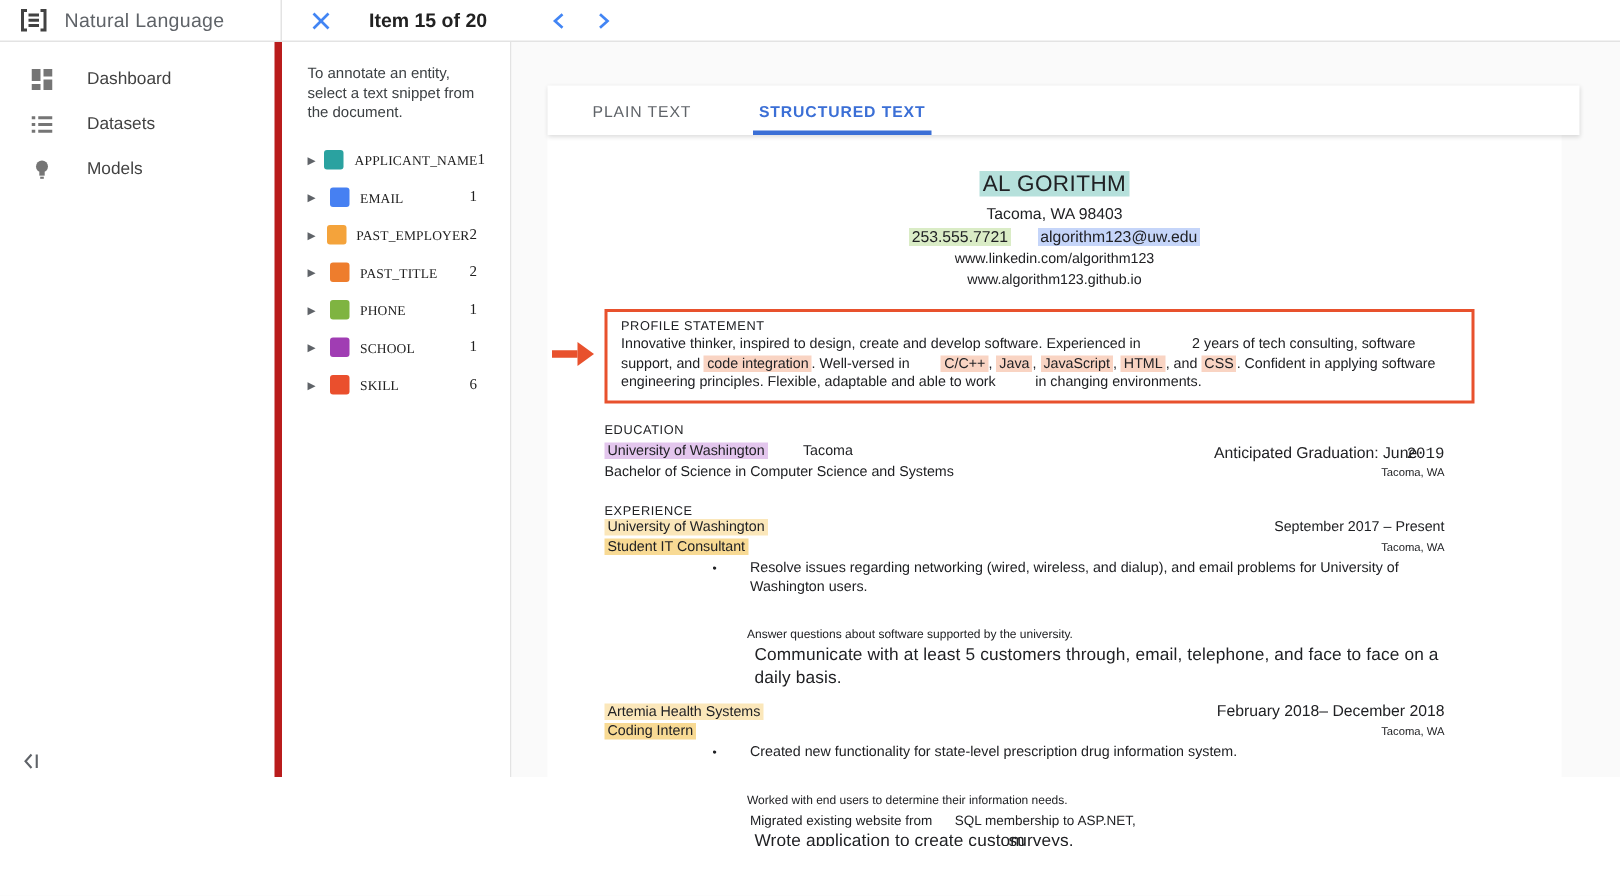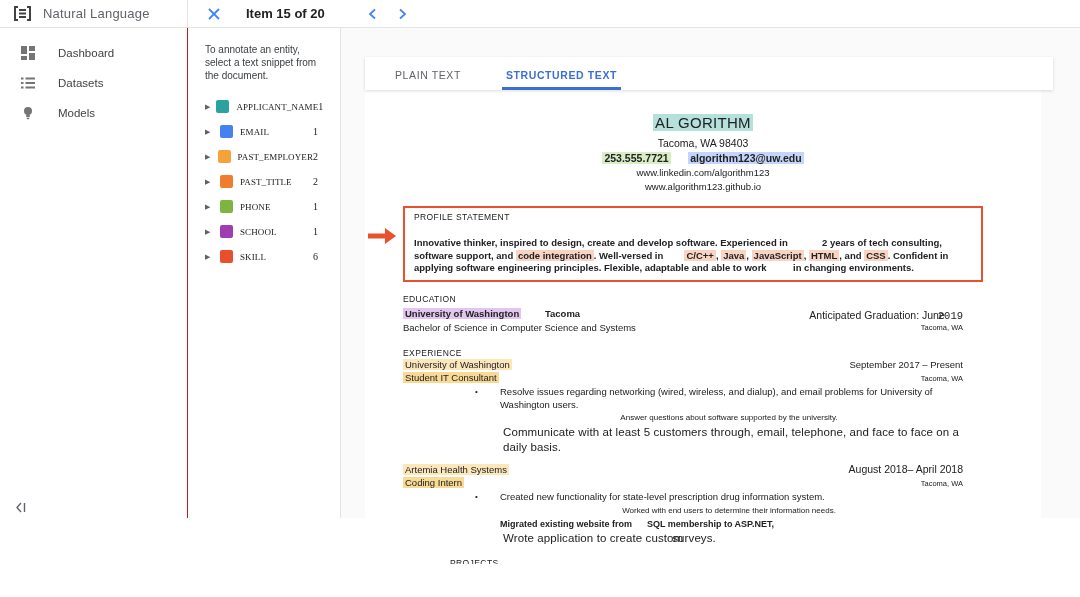--- a/index.html
+++ b/index.html
@@ -13,21 +13,21 @@
   .brand-title { font-size:13px; color:#5f6368; letter-spacing:.2px; }
   .toolbar { flex:1; display:flex; align-items:center; }
   .close-x { margin-left:19px; width:14px; height:14px; cursor:pointer; }
   .item-label { margin-left:25px; font-size:13px; font-weight:700; color:#212121; }
   .nav-arrows { margin-left:42px; display:flex; gap:17px; }
   .chev { width:12px; height:12px; cursor:pointer; }
 
   .bodyrow { flex:1; display:flex; min-height:0; }
 
   
-  .nav { width:188px; flex-shrink:0; border-right:1px solid #b91c1c; padding-top:10px; position:relative; background:#fff; }
+  .nav { width:188px; flex-shrink:0; border-right:5px solid #b91c1c; padding-top:10px; position:relative; background:#fff; }
   .nav-item { height:30px; display:flex; align-items:center; padding-left:21px; gap:23px; cursor:pointer; }
   .nav-item span.lbl { font-size:11.5px; color:#424242; }
   .nav-icon { width:14px; height:14px; flex-shrink:0; }
   .collapse { position:absolute; left:15px; bottom:5px; cursor:pointer; }
 
   
   .panel { width:153px; flex-shrink:0; border-right:1px solid #e3e3e3; padding:15px 10px 0 17px; background:#fff; }
   .hint { font-size:10px; line-height:13px; color:#3c4043; width:122px; }
   .entities { margin-top:12px;font-family:Liberation Serif, serif; }
   .entity-row { display:flex; align-items:center; height:25px; cursor:pointer; }
@@ -42,47 +42,47 @@
   .tab { font-size:10.5px; letter-spacing:.6px; color:#5f6368; padding:0 4px 9px; cursor:pointer; }
   .tab.active { color:#3b6fd6; font-weight:700; padding-bottom:6px; border-bottom:3px solid #3b6fd6; }
   .doc { margin-left:24px; width:676px; height:474px; background:#fff; overflow:hidden; padding-top:24px; position:relative; z-index:1; }
 
   
   .r-center { text-align:center; }
   .r-name { font-size:15px; letter-spacing:.3px; display:inline-block; padding:1px 4px; margin-bottom:5px; }
   .r-line { font-size:10.5px; line-height:15px; color:#202124; }
   .r-sm { font-size:9.5px; line-height:14px; }
   .hl { padding:0 2px; }
-  .prewrap { white-space:pre-wrap;font-weight:bold; }
+  .prewrap { white-space:pre-wrap; }
 
   .profile-wrap { position:relative; margin:12px 0 0 38px; width:580px; }
   .profile-box { border:2px solid #e8512d; padding:4px 9px 5px; }
   .sec-h { font-size:8.5px; letter-spacing:.4px; color:#202124; line-height:11px; }
-  .profile-box p { font-size:9.5px; line-height:12.5px; margin-top:14px; }
+  .profile-box p { font-size:9.5px; line-height:12.5px; margin-top:1px; }
   .profile-arrow { position:absolute; left:-35px; top:22px; }
 
   .section { margin-left:38px; width:560px; }
   .edu { margin-top:12px; }
   .edu-cols { display:flex; justify-content:space-between; margin-top:3px;align-items:center; }
   .edu-right { text-align:right; }
   .grad-line { font-size:10.5px; line-height:13px; }
   .grad-year { margin-left:-7px;font-family:Liberation Mono, monospace; }
   .loc-sm { font-size:7.5px; line-height:10px; color:#202124; }
   .deg { font-size:9.5px; line-height:13px; margin-top:1px; }
 
   .exp { margin-top:14px; }
   .job-row { display:flex; justify-content:space-between; align-items:baseline; }
   .job-left { font-size:9.5px; line-height:12.5px; }
   .job-date { font-size:9.5px; }
   .job-date-lg { font-size:10.5px; }
   .bullets { margin-left:67px; width:490px; }
   .bullet-row { display:flex; margin-top:2px; }
   .bullet-dot { font-size:8px; line-height:12.5px; width:30px; flex-shrink:0; text-align:left; padding-left:5px; }
   .b-text { font-size:9.5px; line-height:12.5px; }
-  .b-sub { font-size:8px; line-height:12px; margin-left:28px; margin-top:1px;text-align:center; }
+  .b-sub { font-size:8px; line-height:12px; margin-left:28px; margin-top:19px; }
   .b-med { font-size:9px; line-height:12px; margin-left:30px; margin-top:1px; }
   .b-big { font-size:11.5px; line-height:15px; margin-left:33px; margin-top:1px; letter-spacing:.1px; }
   .overlap { margin-left:-11px; }
 
   .proj { margin-left:85px; width:513px; margin-top:12px; }
 </style>
 </head>
 <body>
 
 <div class="app">
@@ -256,21 +256,21 @@
             <div class="bullet-row">
                 <span class="bullet-dot">•</span>
                 <p class="b-text">Resolve issues regarding networking (wired, wireless, and dialup), and email problems for University of Washington users.</p>
               </div>
             <p class="b-sub">Answer questions about software supported by the university.</p>
             <p class="b-big">Communicate with at least 5 customers through, email, telephone, and face to face on a daily basis.</p>
           </div>
 
           <div class="job-row" style="margin-top:8px;">
             <span class="job-left"><span class="hl" style="background-color: rgb(251, 231, 186);">Artemia Health Systems</span></span>
-            <span class="job-date-lg">August 2018– April 2018</span>
+            <span class="job-date-lg">February 2018– December 2018</span>
           </div>
           <div class="job-row">
             <span class="job-left"><span class="hl" style="background-color: rgb(248, 218, 148);">Coding Intern</span></span>
             <span class="loc-sm">Tacoma, WA</span>
           </div>
           <div class="bullets">
             <div class="bullet-row">
                 <span class="bullet-dot">•</span>
                 <p class="b-text">Created new functionality for state-level prescription drug information system.</p>
               </div>

